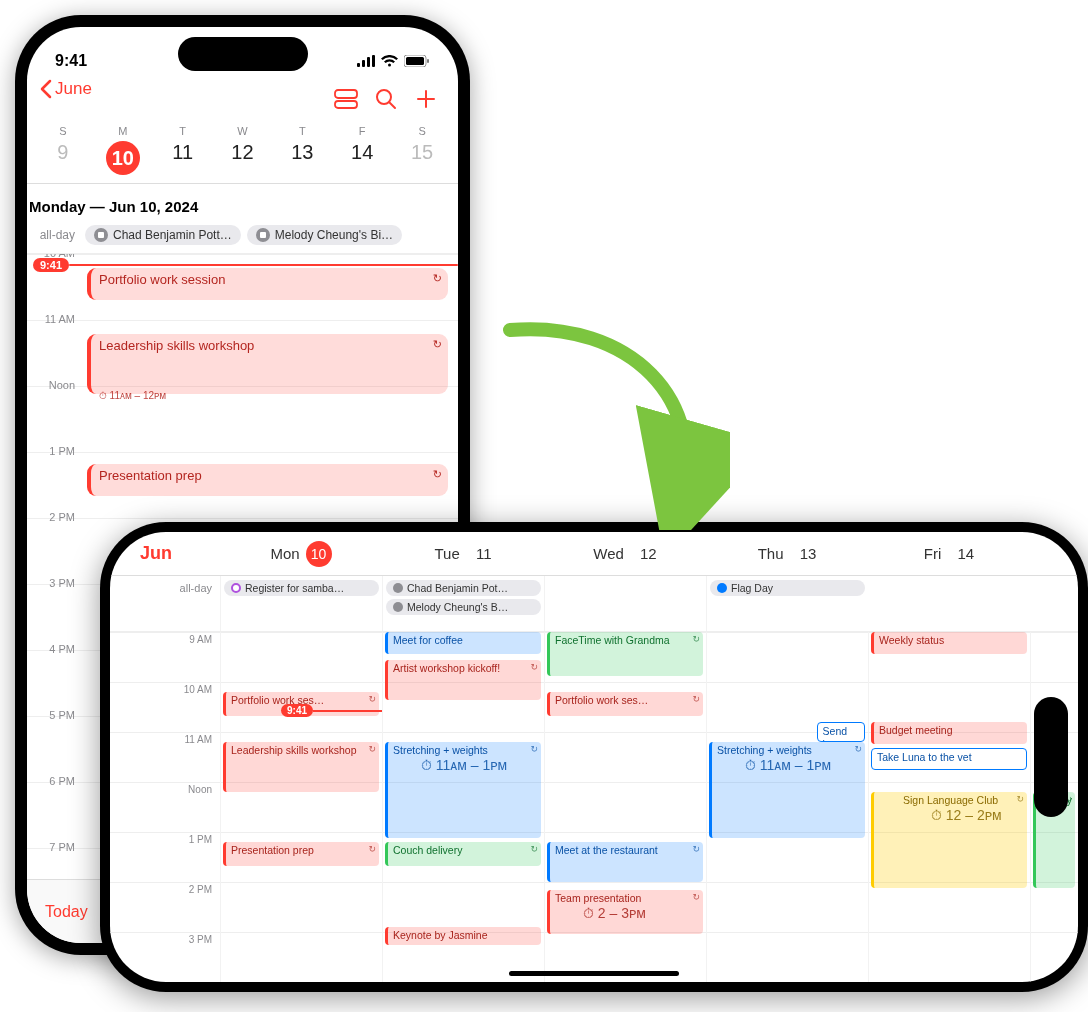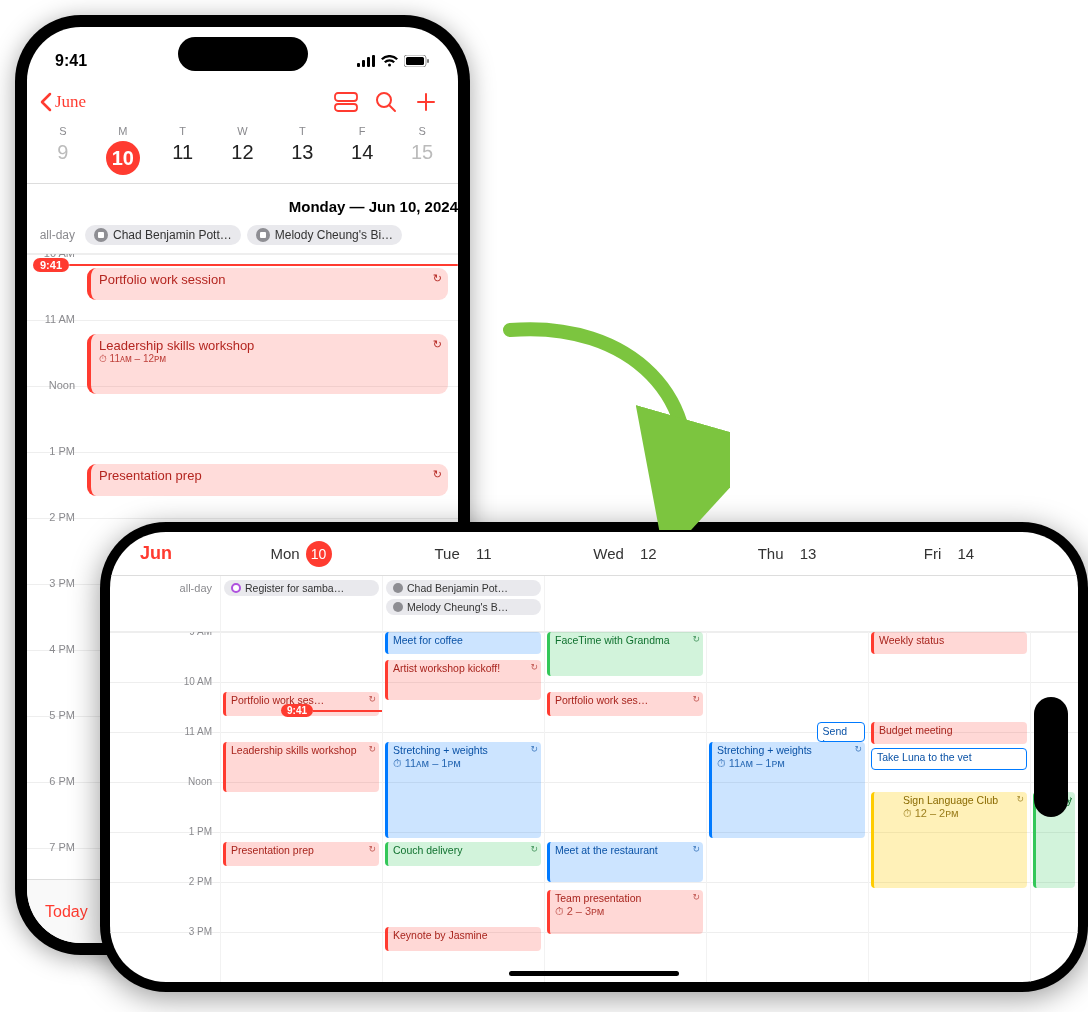--- a/index.html
+++ b/index.html
@@ -42,23 +42,22 @@
     height: 52px;
     display: flex; align-items: center; justify-content: space-between;
     padding: 16px 28px 0 28px;
     font-size: 16px; font-weight: 600;
   }
   .status-icons { display: flex; gap: 6px; align-items: center; }
   .status-icons svg { display:block; }
 
   .nav-bar {
     height: 46px;
-    display: flex; align-items: center;
+    display: flex; align-items: flex-start;
     padding: 0 12px;
-    font-family: Liberation Serif, serif;
   }
   .nav-back {
     display: flex; align-items: center; color: #ff3b30;
     font-size: 17px; gap: 2px;
   }
   .nav-spacer { flex: 1; }
   .nav-icon { width: 40px; height: 40px; display:flex; align-items:center; justify-content:center; }
   .nav-icon svg { stroke: #ff3b30; }
 
   .week-strip {
@@ -71,23 +70,23 @@
   .week-d { font-size: 11px; color: #8a8a8e; text-transform: uppercase; font-weight:500;}
   .week-n { font-size: 20px; color: #222; margin-top: 4px; }
   .week-col.dim .week-n { color: #bbb; }
   .week-col.today .week-n {
     background: #ff3b30; color: #fff;
     width: 34px; height: 34px; line-height: 34px;
     border-radius: 50%; display: inline-block; font-weight:600;
   }
 
   .date-title {
-    text-align: right;
+    text-align: left;
     font-size: 15px; font-weight: 600;
-    padding: 14px 0 10px 12px;
+    padding: 14px 0 10px 2px;
   }
   .allday-row {
     display: flex; align-items: center; gap: 6px;
     padding: 0 8px 8px 8px;
     font-size: 13px;
     border-bottom: 1px solid #eee;
   }
   .allday-label { color: #8a8a8e; font-size: 12px; width: 44px; text-align:right; padding-right:4px;}
   .chip {
     display: inline-flex; align-items: center; gap: 5px;
@@ -119,21 +118,21 @@
   .now-rule{flex:1;height:2px;background:#ff3b30;border-radius:1px;}
 
   .event {
     position:absolute; left:60px; right:10px;
     background: rgba(255,59,48,.18);
     border-left: 4px solid #ff3b30;
     border-radius: 9px;
     padding: 4px 8px;
     font-size: 13px; color: #b42620; font-weight:500;
   }
-  .event .sub{ font-size:10px; opacity:.85; font-weight:400; display:flex;align-items:center;gap:3px;}
+  .event .sub{ font-size:10px; opacity:.85; font-weight:400; display:flex;align-items:center;gap:3px;margin-top:37px;}
   .event .rep { position:absolute; right:6px; top:4px; font-size:11px; color:#b42620;}
 
   .bottom-tab {
     position:absolute; bottom:0; left:0; right:0; height:64px;
     border-top: 1px solid #ddd; background:#f9f9f9;
     display:flex; align-items:center; padding:0 18px;
     font-size:16px; color:#ff3b30;
   }
 
   
@@ -182,30 +181,30 @@
   .land-allday .cell{padding:4px 3px;display:flex;flex-direction:column;gap:3px;border-left:1px solid #f2f2f2;}
 
   .land-grid{
     flex:1; position:relative; overflow:hidden;
     display:grid;
     grid-template-columns: 110px repeat(5, 1fr) 48px;
   }
   .land-grid .tcol{position:relative;border-left:1px solid #f2f2f2;}
   .land-grid .hours{position:relative;}
   .hr{height:50px;border-top:1px solid #eee;position:relative;}
-  .hrl{height:50px;border-top:1px solid #eee;font-size:10px;color:#8a8a8e;text-align:right;padding-right:8px;padding-top:0;margin-top:0;}
+  .hrl{height:50px;border-top:1px solid #eee;font-size:10px;color:#8a8a8e;text-align:right;padding-right:8px;padding-top:8px;margin-top:0;}
   .hrl span{position:relative;top:-7px;}
   .ev{
     position:absolute;left:2px;right:3px;
     border-radius:4px; padding:2px 5px;
     font-size:10.5px; line-height:1.2; font-weight:500;
     overflow:hidden;
   }
   .ev .rep2{position:absolute;right:3px;top:2px;font-size:9px;opacity:.7;}
-  .ev .sub2{font-size:11px;opacity:.85;font-weight:400;display:flex;align-items:center;gap:2px;}
+  .ev .sub2{font-size:14px;opacity:.85;font-weight:400;display:flex;align-items:center;gap:2px;margin-left:28px;}
   .c-red{background:rgba(255,59,48,.2);border-left:3px solid #ff3b30;color:#a8241d;}
   .c-blue{background:rgba(0,122,255,.2);border-left:3px solid #007aff;color:#0a52a6;}
   .c-blue-o{background:#fff;border:1.5px solid #007aff;color:#0a52a6;}
   .c-green{background:rgba(52,199,89,.22);border-left:3px solid #34c759;color:#10712f;}
   .c-yellow{background:rgba(255,204,0,.28);border-left:3px solid #ffcc00;color:#8a6a00;padding-left:29px;}
 
   .chip-s{
     display:inline-flex;align-items:center;gap:4px;
     background:#e9e9ed;border-radius:11px;padding:2px 7px;
     font-size:10.5px;color:#333;white-space:nowrap;overflow:hidden;text-overflow:ellipsis;
@@ -401,20 +400,26 @@
           <span class="chip-s">
             <span class="d d-gray"></span>
             <span>Chad Benjamin Pot…</span>
           </span>
           <span class="chip-s">
             <span class="d d-gray"></span>
             <span>Melody Cheung's B…</span>
           </span>
         </div>
       <div class="cell" id="ad2"></div>
+      <div class="cell" id="ad4">
+          <span class="chip-s">
+            <span class="d d-star"></span>
+            <span>Flag Day</span>
+          </span>
+        </div>
       <div></div>
     </div>
 
     <div class="land-grid">
       <div class="hours">
         <div class="hrl"><span>9 AM</span></div>
         <div class="hrl"><span>10 AM</span></div>
         <div class="hrl"><span>11 AM</span></div>
         <div class="hrl"><span>Noon</span></div>
         <div class="hrl"><span>1 PM</span></div>
@@ -442,21 +447,21 @@
           <div class="hr"></div>
           <div class="hr"></div>
           <div class="hr"></div>
           <div class="hr"></div>
           <div class="hr"></div>
           <div class="hr"></div>
           <div class="ev c-blue" style="top: 0px; height: 22px;"><span>Meet for coffee</span></div>
           <div class="ev c-red" style="top: 28px; height: 40px;"><span>Artist workshop kickoff!</span><span class="rep2">↻</span></div>
           <div class="ev c-blue" style="top: 110px; height: 96px;"><span>Stretching + weights</span><div class="sub2">⏱ 11ᴀᴍ – 1ᴘᴍ</div><span class="rep2">↻</span></div>
           <div class="ev c-green" style="top: 210px; height: 24px;"><span>Couch delivery</span><span class="rep2">↻</span></div>
-          <div class="ev c-red" style="top: 295px; height: 24px;"><span>Keynote by Jasmine</span></div>
+          <div class="ev c-red" style="top: 295px; height: 18px;"><span>Keynote by Jasmine</span></div>
         </div>
       <div class="tcol" id="col2">
           <div class="hr"></div>
           <div class="hr"></div>
           <div class="hr"></div>
           <div class="hr"></div>
           <div class="hr"></div>
           <div class="hr"></div>
           <div class="hr"></div>
           <div class="ev c-green" style="top: 0px; height: 44px;"><span>FaceTime with Grandma</span><span class="rep2">↻</span></div>

